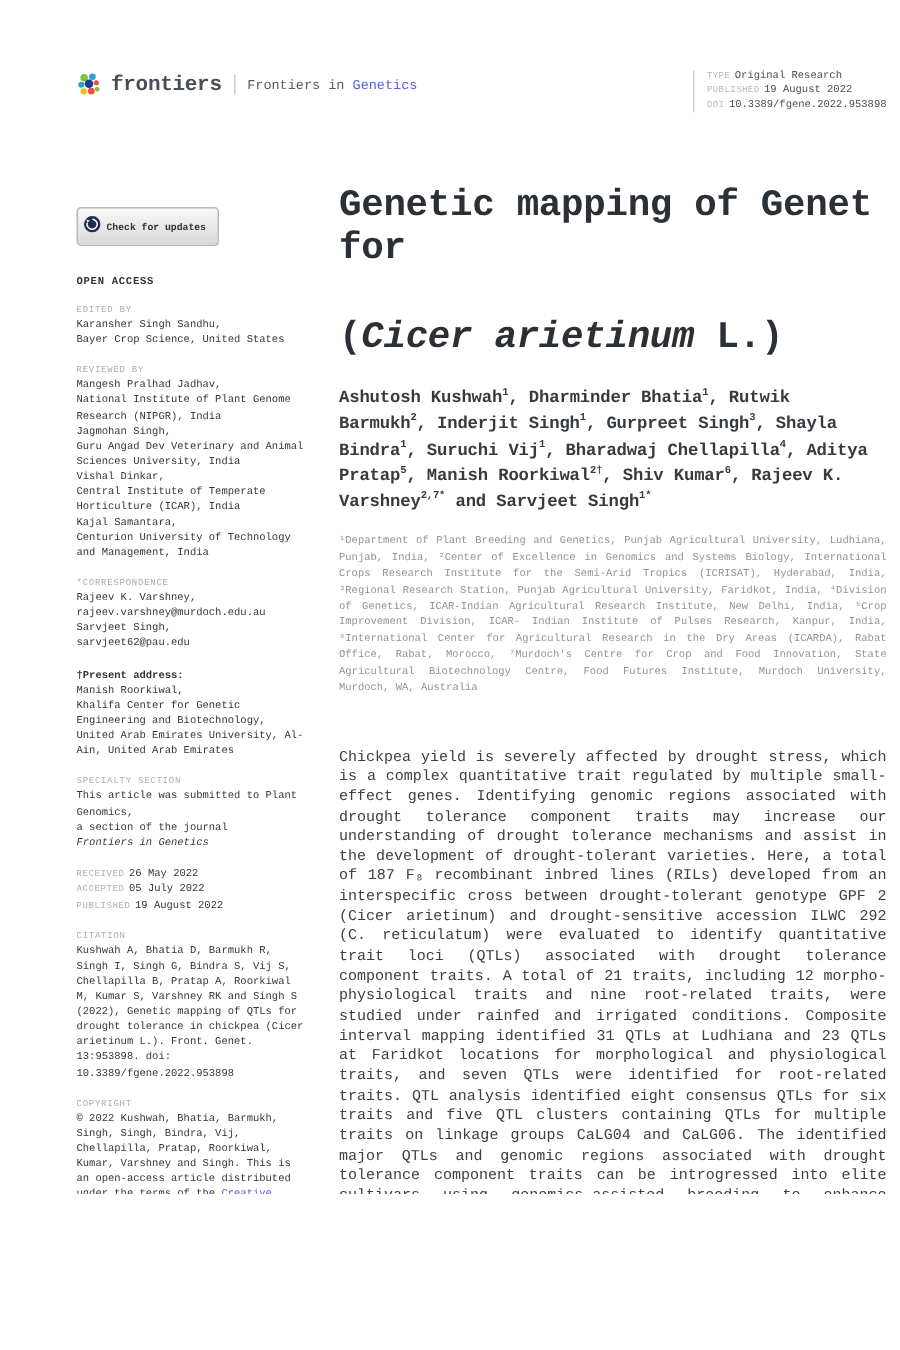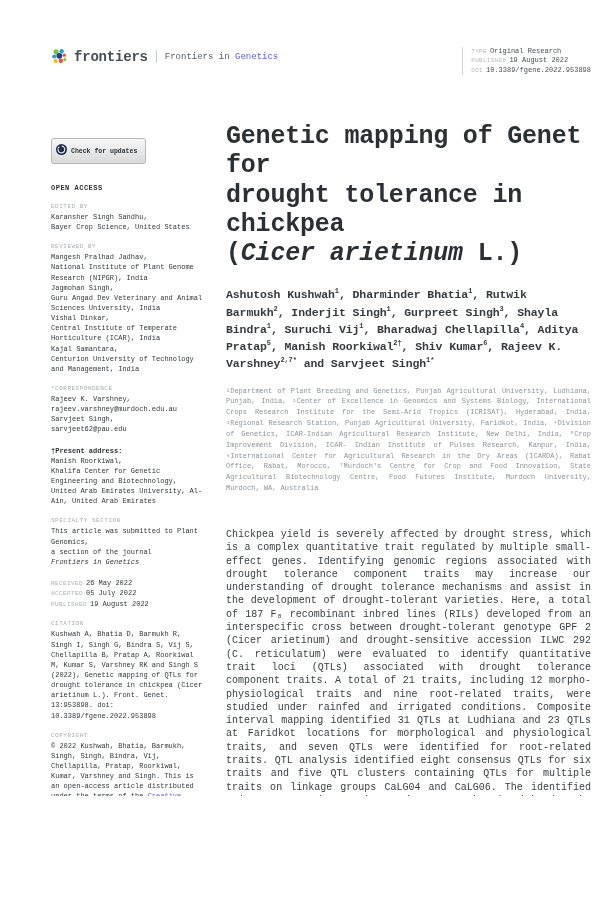--- a/index.html
+++ b/index.html
@@ -210,21 +210,21 @@
 
     <div class="sb-sec">
       <div class="sb-label">COPYRIGHT</div>
       <div class="sb-text"><span>© 2022 Kushwah, Bhatia, Barmukh, Singh, Singh, Bindra, Vij, Chellapilla, Pratap, Roorkiwal, Kumar, Varshney and Singh. This is an open-access article distributed under the terms of the </span><a class="cc-link">Creative Commons Attribution License (CC BY)</a><span>. The use, distribution or reproduction in other forums is permitted, provided the original author(s) and the copyright owner(s) are credited and that the original publication in this journal is cited, in accordance with accepted academic practice. No use, distribution or reproduction is permitted which does not comply with these terms.</span></div>
     </div>
   </aside>
 
   <main class="main">
     <h1 class="title">
       <span>Genetic mapping of Genet for</span><br>
-      <span>drought tolerance in chickpea</span><br>
+      <br>
       <span><span>(</span><em>Cicer arietinum</em><span> L.)</span></span>
     </h1>
 
     <div class="authors">
       
     <span><span class="a-name">Ashutosh Kushwah</span><sup>1</sup><span>, </span></span><span><span class="a-name">Dharminder Bhatia</span><sup>1</sup><span>, </span></span><span><span class="a-name">Rutwik Barmukh</span><sup>2</sup><span>, </span></span><span><span class="a-name">Inderjit Singh</span><sup>1</sup><span>, </span></span><span><span class="a-name">Gurpreet Singh</span><sup>3</sup><span>, </span></span><span><span class="a-name">Shayla Bindra</span><sup>1</sup><span>, </span></span><span><span class="a-name">Suruchi Vij</span><sup>1</sup><span>, </span></span><span><span class="a-name">Bharadwaj Chellapilla</span><sup>4</sup><span>, </span></span><span><span class="a-name">Aditya Pratap</span><sup>5</sup><span>, </span></span><span><span class="a-name">Manish Roorkiwal</span><sup>2†</sup><span>, </span></span><span><span class="a-name">Shiv Kumar</span><sup>6</sup><span>, </span></span><span><span class="a-name">Rajeev K. Varshney</span><sup>2,7*</sup><span> and </span></span><span><span class="a-name">Sarvjeet Singh</span><sup>1*</sup><span></span></span></div>
 
     <p class="affil">¹Department of Plant Breeding and Genetics, Punjab Agricultural University, Ludhiana, Punjab, India, ²Center of Excellence in Genomics and Systems Biology, International Crops Research Institute for the Semi-Arid Tropics (ICRISAT), Hyderabad, India, ³Regional Research Station, Punjab Agricultural University, Faridkot, India, ⁴Division of Genetics, ICAR-Indian Agricultural Research Institute, New Delhi, India, ⁵Crop Improvement Division, ICAR- Indian Institute of Pulses Research, Kanpur, India, ⁶International Center for Agricultural Research in the Dry Areas (ICARDA), Rabat Office, Rabat, Morocco, ⁷Murdoch's Centre for Crop and Food Innovation, State Agricultural Biotechnology Centre, Food Futures Institute, Murdoch University, Murdoch, WA, Australia</p>
 
     <p class="abstract">Chickpea yield is severely affected by drought stress, which is a complex quantitative trait regulated by multiple small-effect genes. Identifying genomic regions associated with drought tolerance component traits may increase our understanding of drought tolerance mechanisms and assist in the development of drought-tolerant varieties. Here, a total of 187 F₈ recombinant inbred lines (RILs) developed from an interspecific cross between drought-tolerant genotype GPF 2 (Cicer arietinum) and drought-sensitive accession ILWC 292 (C. reticulatum) were evaluated to identify quantitative trait loci (QTLs) associated with drought tolerance component traits. A total of 21 traits, including 12 morpho-physiological traits and nine root-related traits, were studied under rainfed and irrigated conditions. Composite interval mapping identified 31 QTLs at Ludhiana and 23 QTLs at Faridkot locations for morphological and physiological traits, and seven QTLs were identified for root-related traits. QTL analysis identified eight consensus QTLs for six traits and five QTL clusters containing QTLs for multiple traits on linkage groups CaLG04 and CaLG06. The identified major QTLs and genomic regions associated with drought tolerance component traits can be introgressed into elite cultivars using genomics-assisted breeding to enhance drought tolerance in chickpea.</p>

